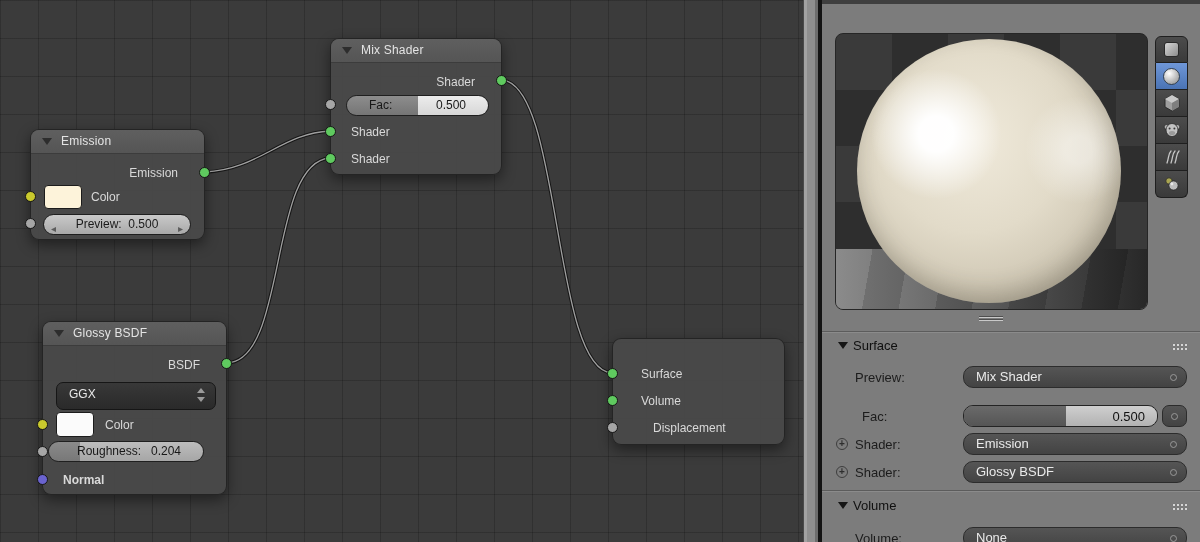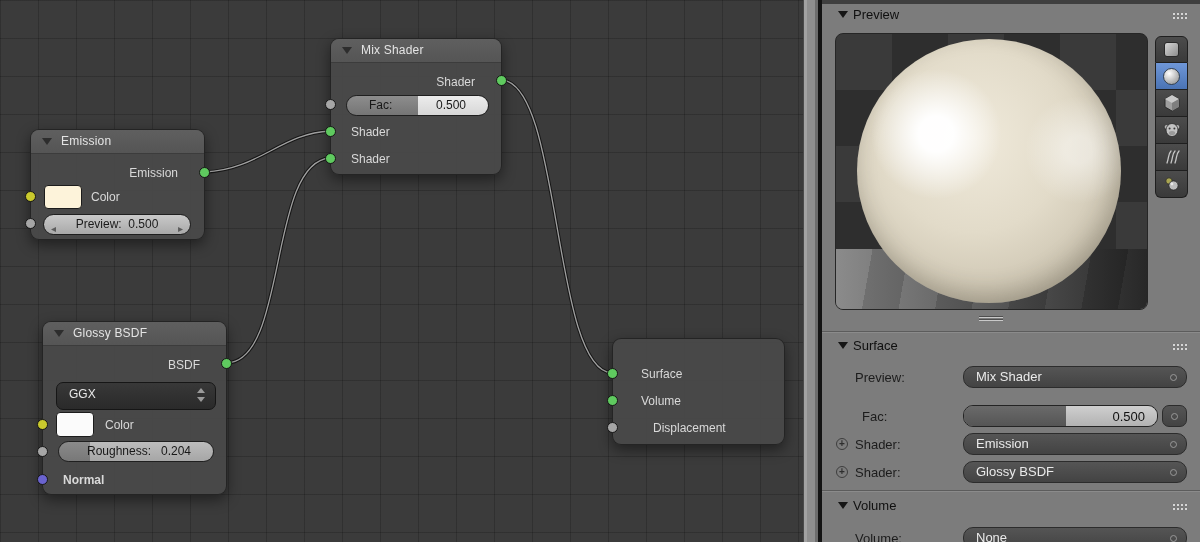--- a/index.html
+++ b/index.html
@@ -179,21 +179,21 @@
     <div class="row-label out-label" style="top:36px; width:150px;">BSDF</div>
     <div class="dropdown" style="left:13px; top:60px; width:160px; height:28px;">
       <span>GGX</span>
       <span class="dd-arrows">
           <span class="up"></span>
           <span class="dn"></span>
         </span>
     </div>
     <div class="color-swatch" style="left:13px; top:90px; height:25px; background:#fbfbfb;"></div>
     <div class="row-label" style="left:62px; top:96px;">Color</div>
-    <div class="slider-pill" style="left:15px; top:119px; width:156px;">
+    <div class="slider-pill" style="left:5px; top:119px; width:156px;">
       <span class="pill-fill-dark" style="width:20%; background:linear-gradient(#8a8a8a,#787878);"></span>
       <span class="pill-rest-light" style="width:80%; background:linear-gradient(#bdbdbd,#a6a6a6);"></span>
       <span class="pill-text" style="left:28px;">Roughness:</span>
       <span class="pill-text" style="right:22px;">0.204</span>
     </div>
     <div class="row-label" style="left:20px; top:151px;font-weight:bold;">Normal</div>
     <span class="socket sock-green sock-right" style="top:36px;"></span>
     <span class="socket sock-yellow sock-left" style="top:97px;"></span>
     <span class="socket sock-gray sock-left" style="top:124px;"></span>
     <span class="socket sock-purple sock-left" style="top:152px;"></span>
@@ -207,25 +207,20 @@
     <span class="socket sock-green sock-left" style="top:56px;"></span>
     <span class="socket sock-gray sock-left" style="top:83px;"></span>
   </div>
 </div>
 
 <div id="divider"></div>
 
 <div id="panel">
   <div id="panel-topbar"></div>
 
-  <div class="sec-header" style="top:4px;">
-    <span class="sec-tri"></span>
-    <span class="sec-title">Preview</span>
-    <span class="sec-grip"></span>
-  </div>
 
   <div id="preview-box">
     <div id="preview-floor"></div>
     <div id="preview-sphere"></div>
   </div>
 
   <div id="preview-modes">
     <div class="pm-btn">
       <span class="ic-flat"></span>
     </div>

